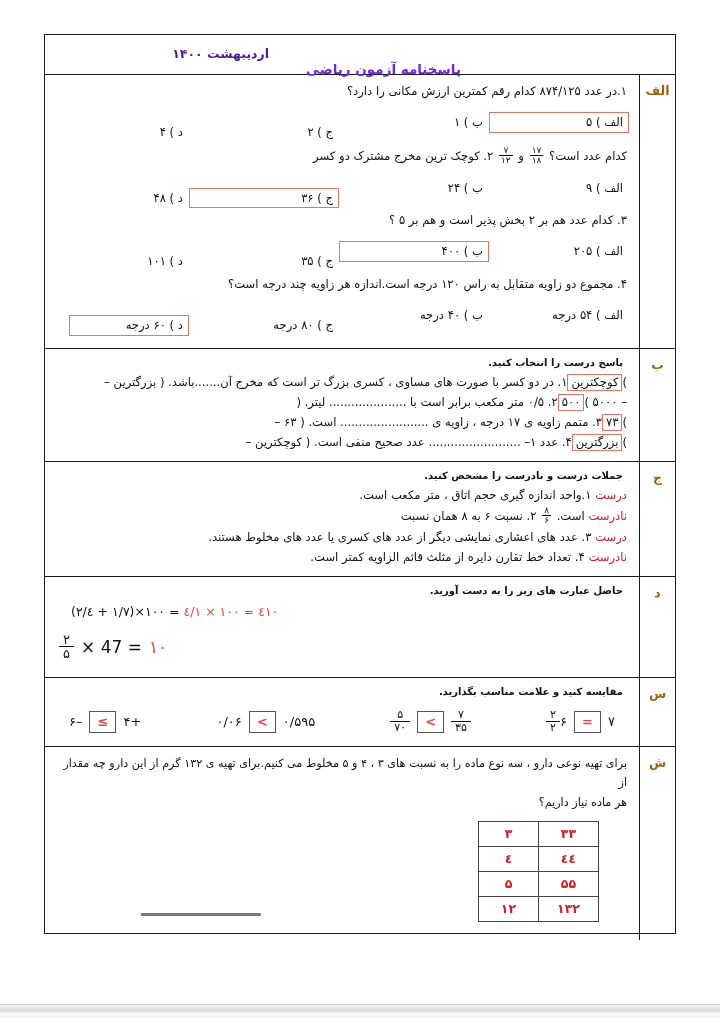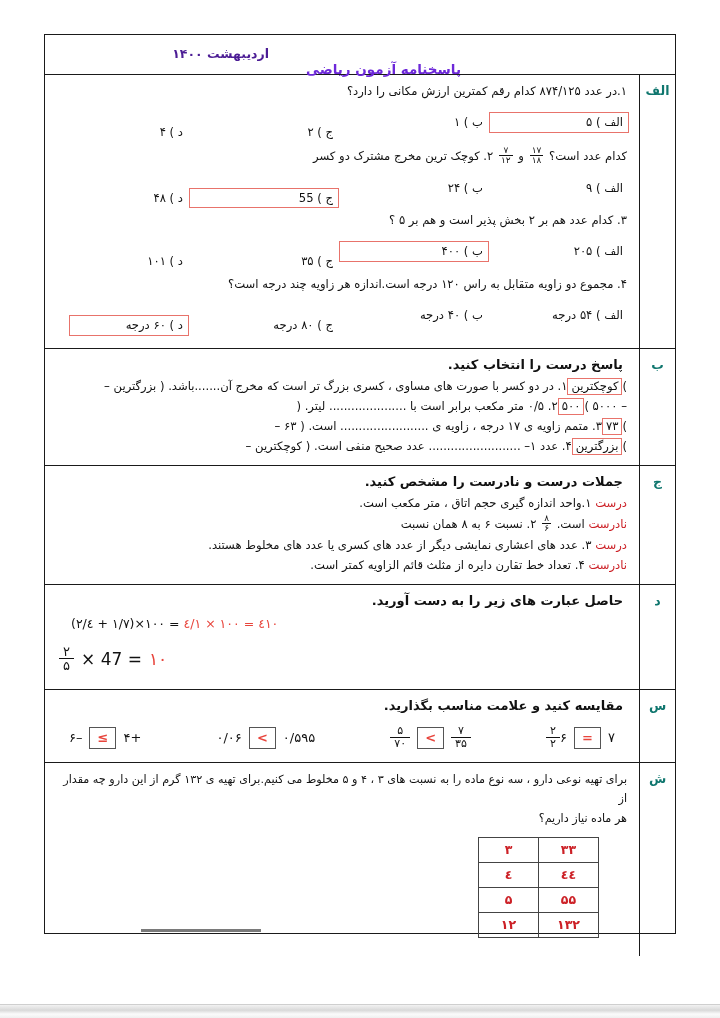--- a/index.html
+++ b/index.html
@@ -57,32 +57,32 @@
     position: relative;
   }
   .sec:last-child { border-bottom: none; }
 
   .sec-label {
     width: 36px;
     flex: 0 0 36px;
     border-left: 1.6px solid #1a1a1a;
     font-size: 12.5px;
     font-weight: bold;
-    color: #0f766e;
+    color: #a16207;
     padding-top: 8px;
     text-align: center;
   }
   .sec-body {
     flex: 1 1 auto;
     padding: 6px 10px 8px 10px;
     position: relative;
   }
 
   .sec-heading {
-    font-size: 13px;
+    font-size: 10px;
     font-weight: bold;
     color: #111;
     text-align: right;
     margin: 2px 6px 6px 0;
   }
 
   .qline {
     font-size: 11.6px;
     color: #111;
     text-align: right;
@@ -288,21 +288,21 @@
           <span>و</span>
           <span class="frac">
             <span class="num">۷</span>
             <span class="den">۱۲</span>
           </span>
           <span>۲. کوچک ترین مخرج مشترک دو کسر</span>
         </div>
         <div class="choices">
           <div class="choice c-w1">الف ) ۹</div>
           <div class="choice c-w2">ب ) ۲۴</div>
-          <div class="choice c-w3 correct">ج ) 55</div>
+          <div class="choice c-w3 correct">ج ) ۳۶</div>
           <div class="choice c-w4">د ) ۴۸</div>
         </div>
 
         <div class="qline">۳. کدام عدد هم بر ۲ بخش پذیر است و هم بر ۵ ؟</div>
         <div class="choices">
           <div class="choice c-w1">الف ) ۲۰۵</div>
           <div class="choice c-w2 correct">ب ) ۴۰۰</div>
           <div class="choice c-w3">ج ) ۳۵</div>
           <div class="choice c-w4">د ) ۱۰۱</div>
         </div>

